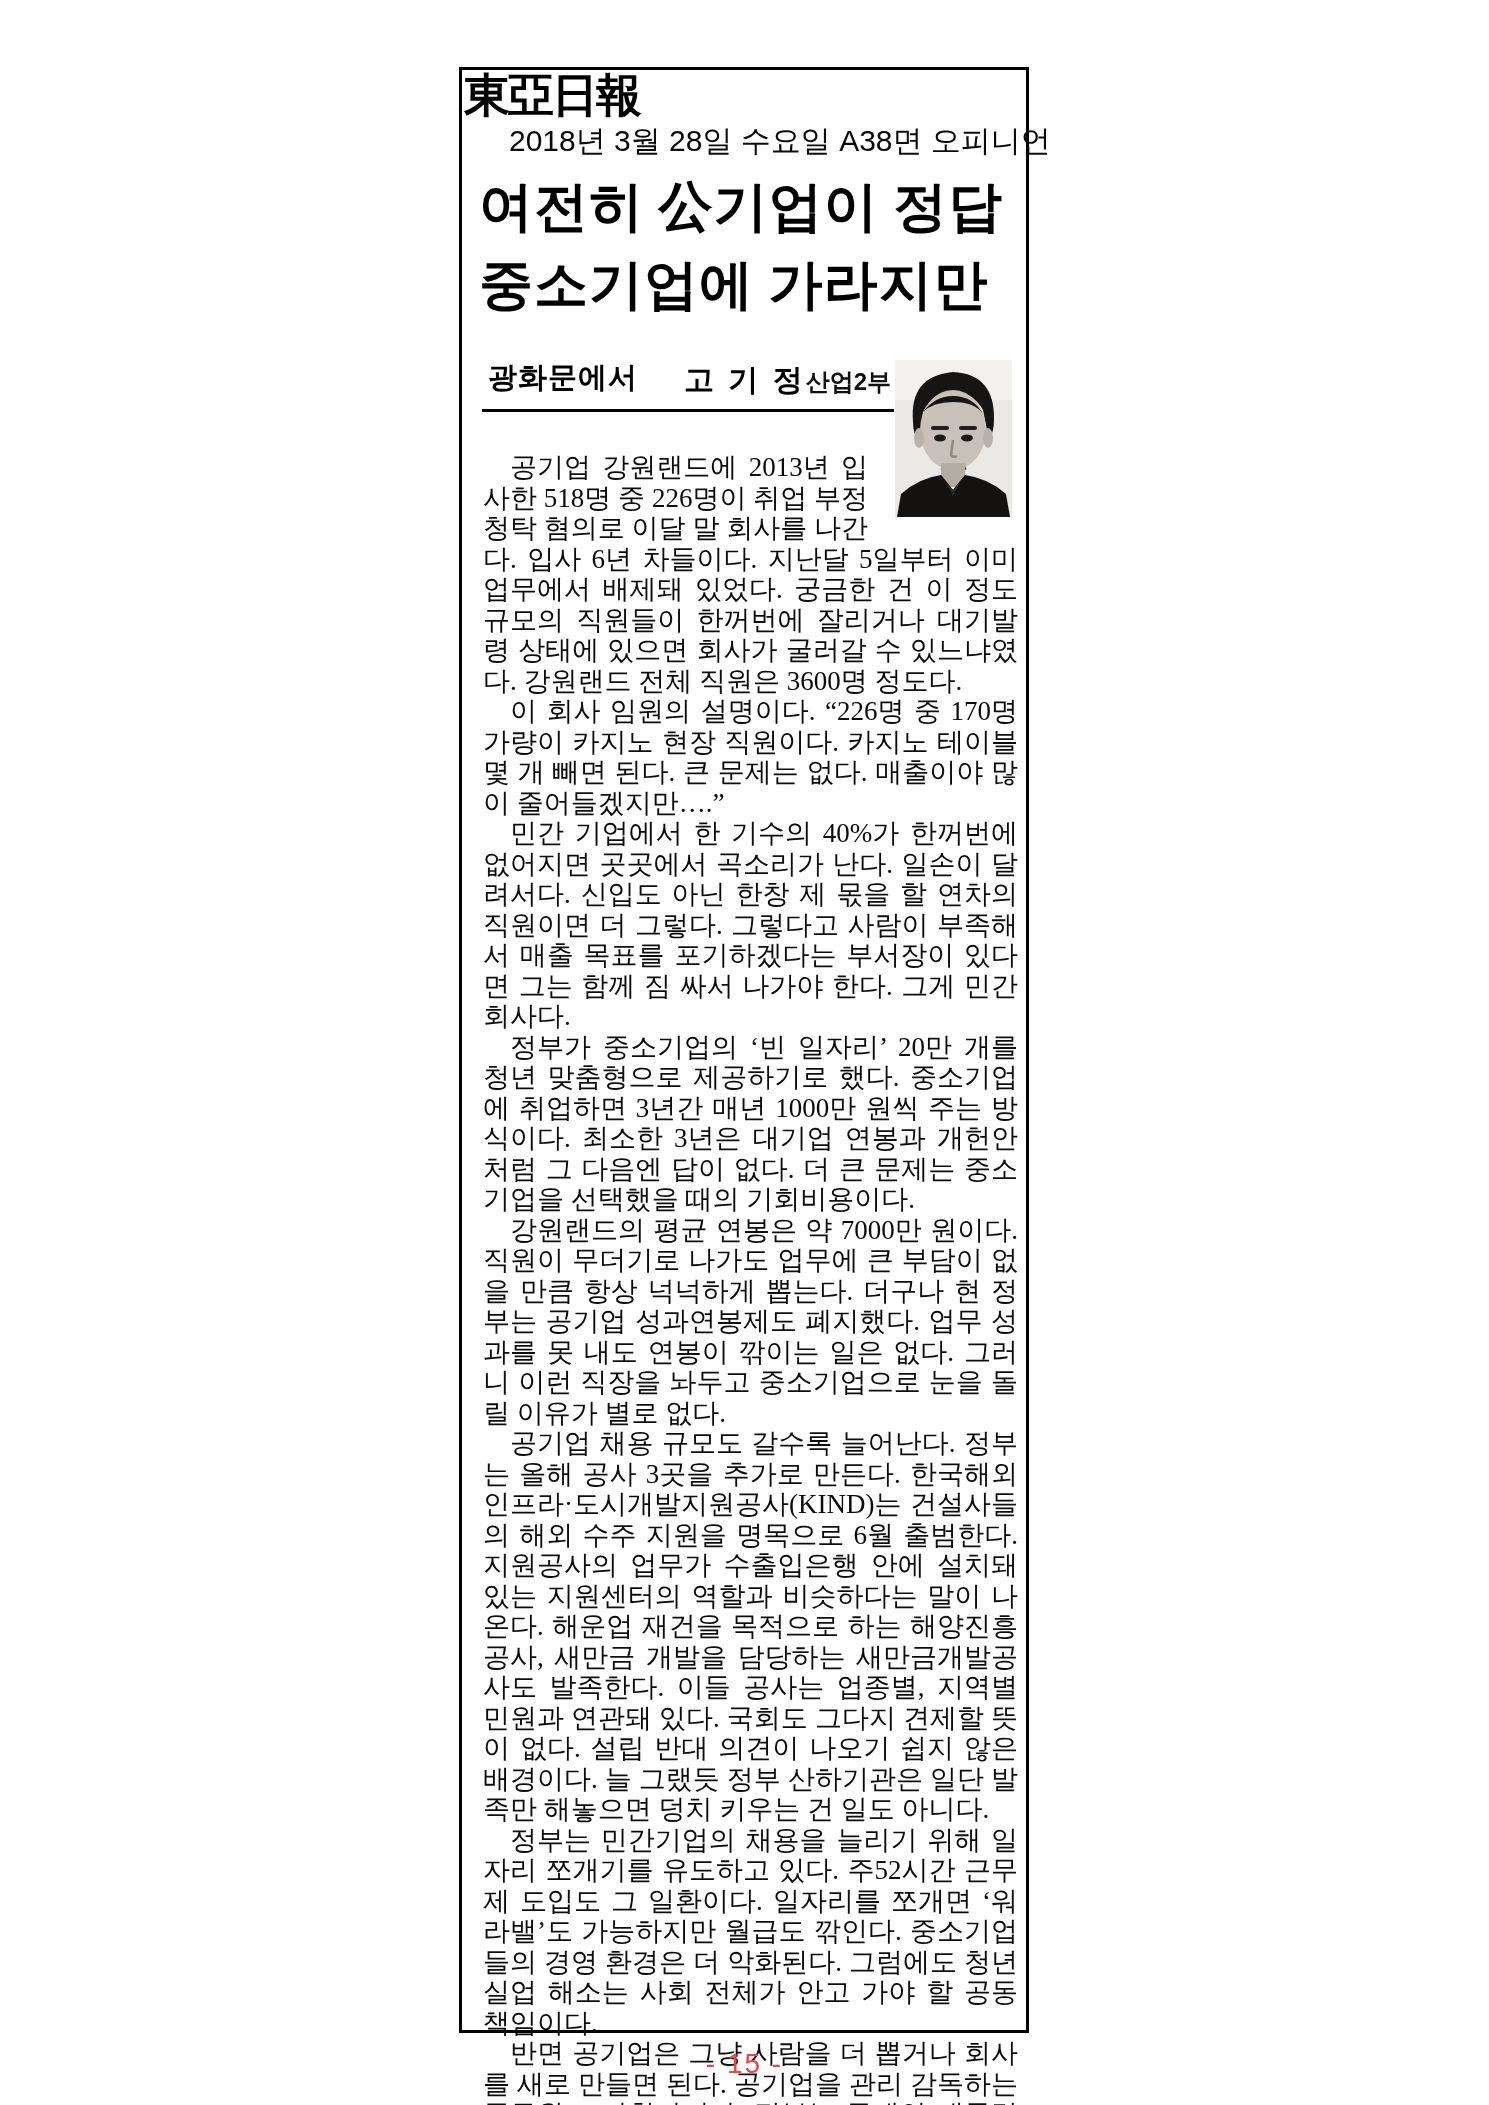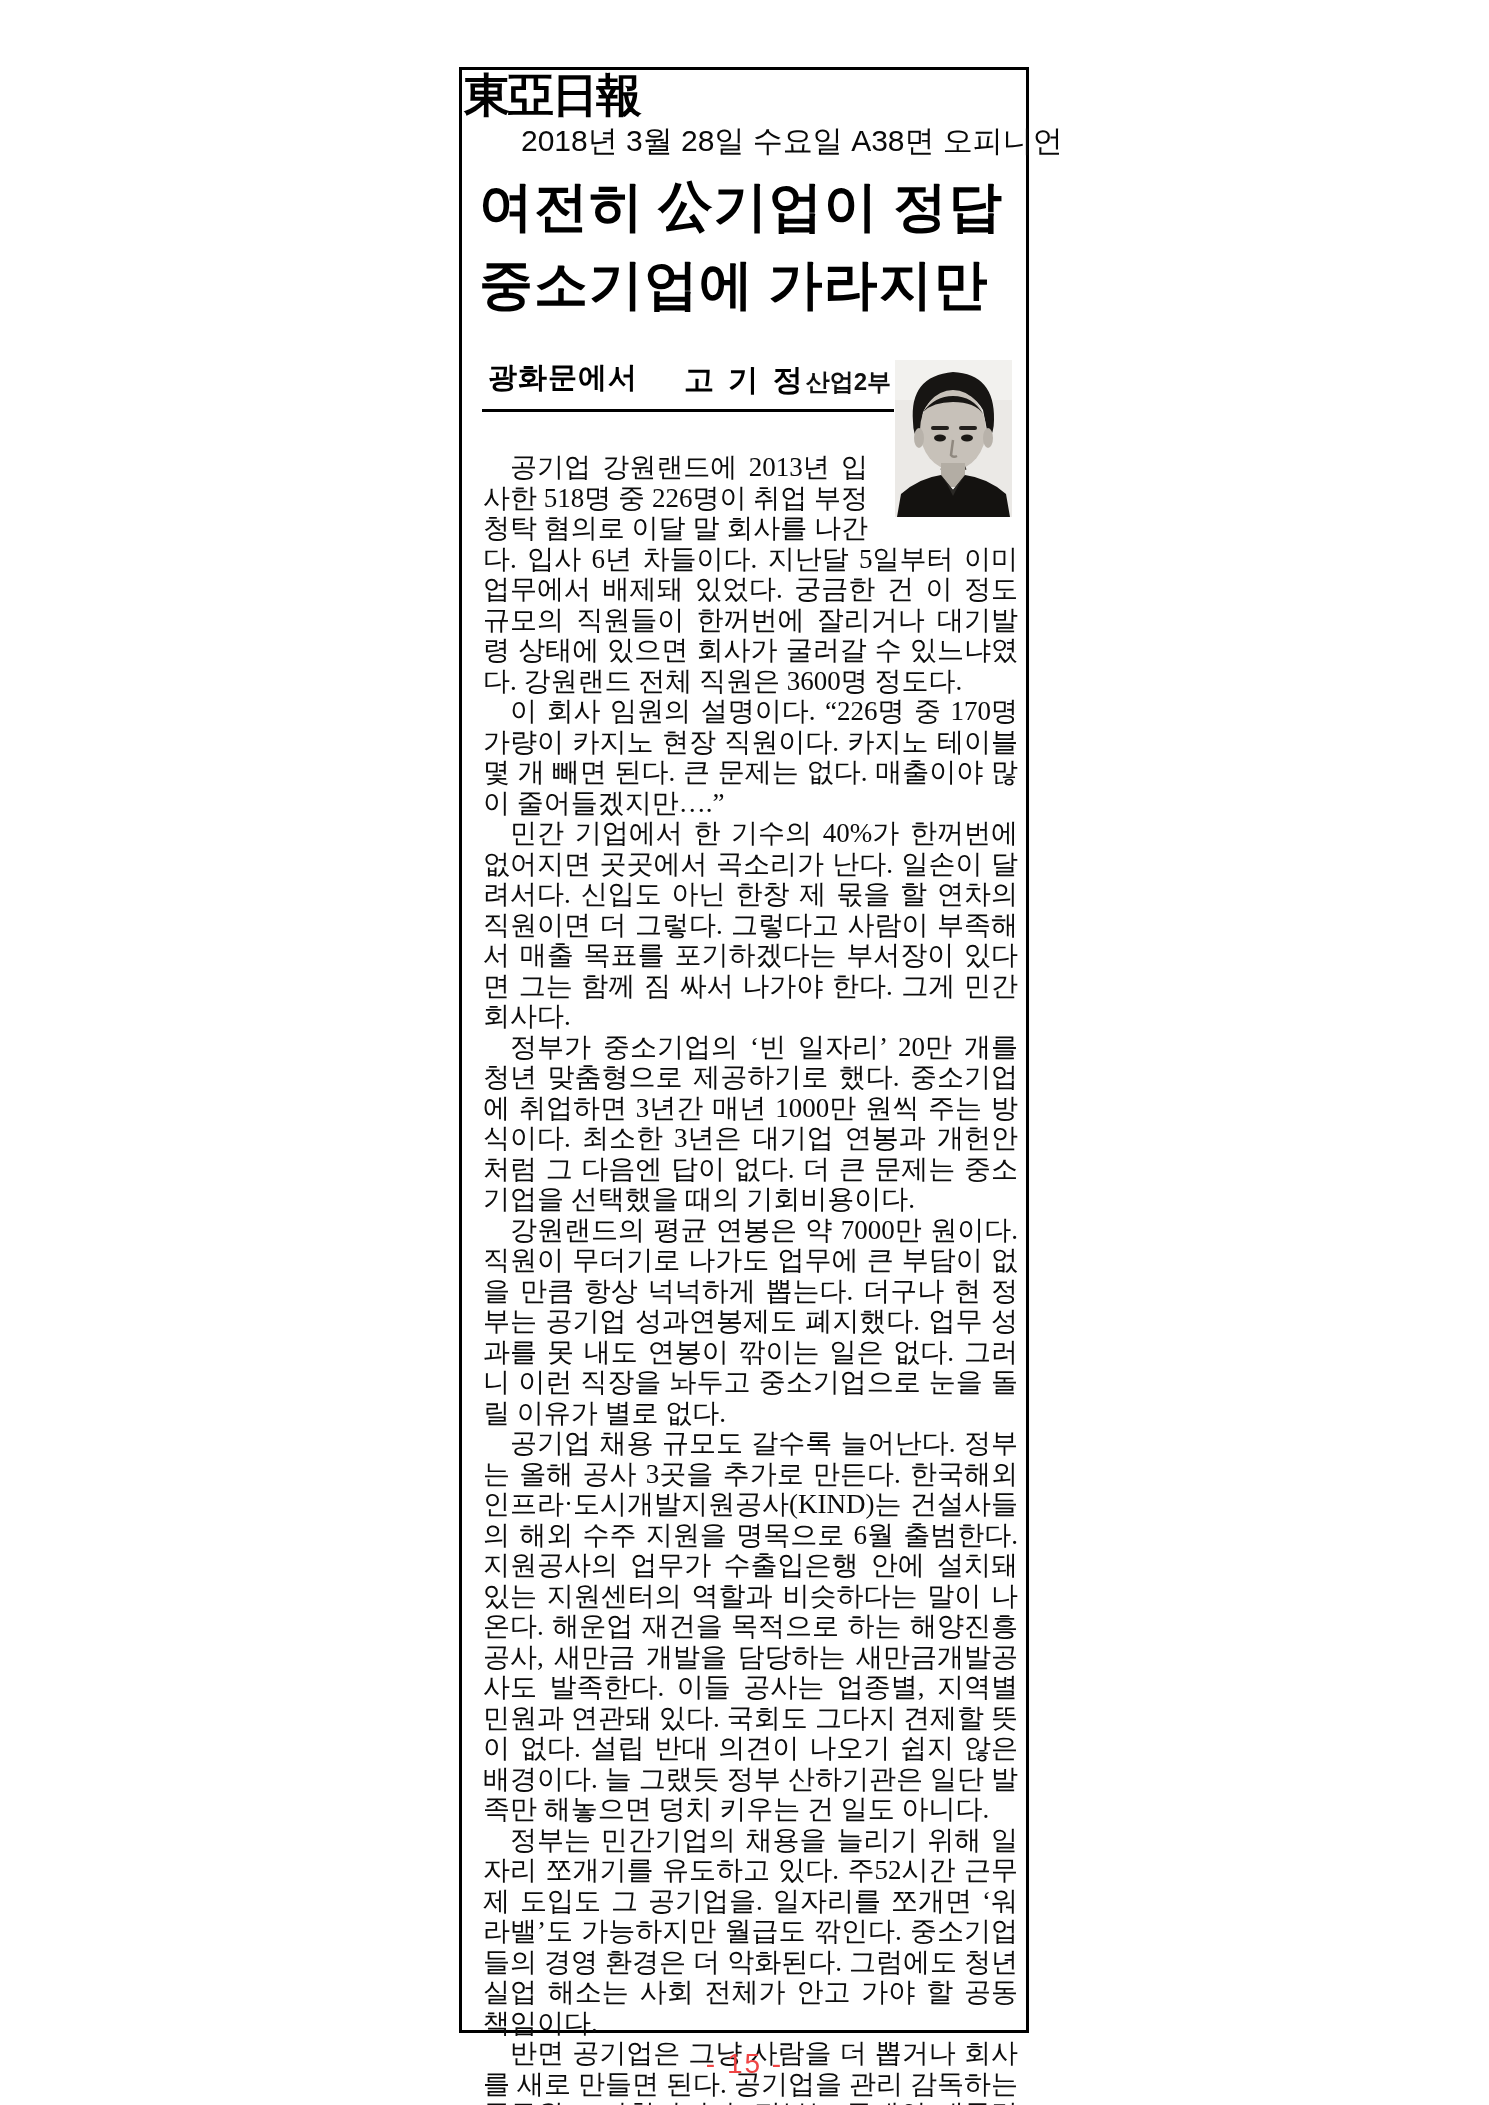--- a/index.html
+++ b/index.html
@@ -29,21 +29,21 @@
     font-family: "Liberation Serif", serif;
     font-weight: bold;
     font-size: 46px;
     line-height: 52px;
     letter-spacing: -2px;
     color: #000;
     white-space: nowrap;
   }
   .date-line {
     position: absolute;
-    left: 59px;
+    left: 47px;
     top: 54px;
     font-family: "Liberation Sans", sans-serif;
     font-size: 30px;
     line-height: 34px;
     color: #0a0a0a;
     white-space: nowrap;
   }
   .headline {
     position: absolute;
     left: 17px;
@@ -205,21 +205,21 @@
     </div>
 
     <div class="article-body">
       <div class="photo-wrap-spacer"></div>
       <p>공기업 강원랜드에 2013년 입사한 518명 중 226명이 취업 부정청탁 혐의로 이달 말 회사를 나간다. 입사 6년 차들이다. 지난달 5일부터 이미 업무에서 배제돼 있었다. 궁금한 건 이 정도 규모의 직원들이 한꺼번에 잘리거나 대기발령 상태에 있으면 회사가 굴러갈 수 있느냐였다. 강원랜드 전체 직원은 3600명 정도다.</p>
       <p>이 회사 임원의 설명이다. “226명 중 170명가량이 카지노 현장 직원이다. 카지노 테이블 몇 개 빼면 된다. 큰 문제는 없다. 매출이야 많이 줄어들겠지만….”</p>
       <p>민간 기업에서 한 기수의 40%가 한꺼번에 없어지면 곳곳에서 곡소리가 난다. 일손이 달려서다. 신입도 아닌 한창 제 몫을 할 연차의 직원이면 더 그렇다. 그렇다고 사람이 부족해서 매출 목표를 포기하겠다는 부서장이 있다면 그는 함께 짐 싸서 나가야 한다. 그게 민간 회사다.</p>
       <p>정부가 중소기업의 ‘빈 일자리’ 20만 개를 청년 맞춤형으로 제공하기로 했다. 중소기업에 취업하면 3년간 매년 1000만 원씩 주는 방식이다. 최소한 3년은 대기업 연봉과 개헌안처럼 그 다음엔 답이 없다. 더 큰 문제는 중소기업을 선택했을 때의 기회비용이다.</p>
       <p>강원랜드의 평균 연봉은 약 7000만 원이다. 직원이 무더기로 나가도 업무에 큰 부담이 없을 만큼 항상 넉넉하게 뽑는다. 더구나 현 정부는 공기업 성과연봉제도 폐지했다. 업무 성과를 못 내도 연봉이 깎이는 일은 없다. 그러니 이런 직장을 놔두고 중소기업으로 눈을 돌릴 이유가 별로 없다.</p>
       <p>공기업 채용 규모도 갈수록 늘어난다. 정부는 올해 공사 3곳을 추가로 만든다. 한국해외인프라·도시개발지원공사(KIND)는 건설사들의 해외 수주 지원을 명목으로 6월 출범한다. 지원공사의 업무가 수출입은행 안에 설치돼 있는 지원센터의 역할과 비슷하다는 말이 나온다. 해운업 재건을 목적으로 하는 해양진흥공사, 새만금 개발을 담당하는 새만금개발공사도 발족한다. 이들 공사는 업종별, 지역별 민원과 연관돼 있다. 국회도 그다지 견제할 뜻이 없다. 설립 반대 의견이 나오기 쉽지 않은 배경이다. 늘 그랬듯 정부 산하기관은 일단 발족만 해놓으면 덩치 키우는 건 일도 아니다.</p>
-      <p>정부는 민간기업의 채용을 늘리기 위해 일자리 쪼개기를 유도하고 있다. 주52시간 근무제 도입도 그 공기업을. 일자리를 쪼개면 ‘워라밸’도 가능하지만 월급도 깎인다. 중소기업들의 경영 환경은 더 악화된다. 그럼에도 청년 실업 해소는 사회 전체가 안고 가야 할 공동 책임이다.</p>
+      <p>정부는 민간기업의 채용을 늘리기 위해 일자리 쪼개기를 유도하고 있다. 주52시간 근무제 도입도 그 일환이다. 일자리를 쪼개면 ‘워라밸’도 가능하지만 월급도 깎인다. 중소기업들의 경영 환경은 더 악화된다. 그럼에도 청년 실업 해소는 사회 전체가 안고 가야 할 공동 책임이다.</p>
       <p>반면 공기업은 그냥 사람을 더 뽑거나 회사를 새로 만들면 된다. 공기업을 관리 감독하는 공무원도 마찬가지다. 정부는 문재인 대통령 임기 중 공무원 17만4000명을 더 뽑기로 했다. 청와대 개헌안처럼 공무원의 노동3권을 완전히 보장하면 공무원의 정치적 입김이 더 세진다.</p>
 
     </div>
 
   </div>
 
   <div class="page-footer">- 15 -</div>
 
 </div>
 

